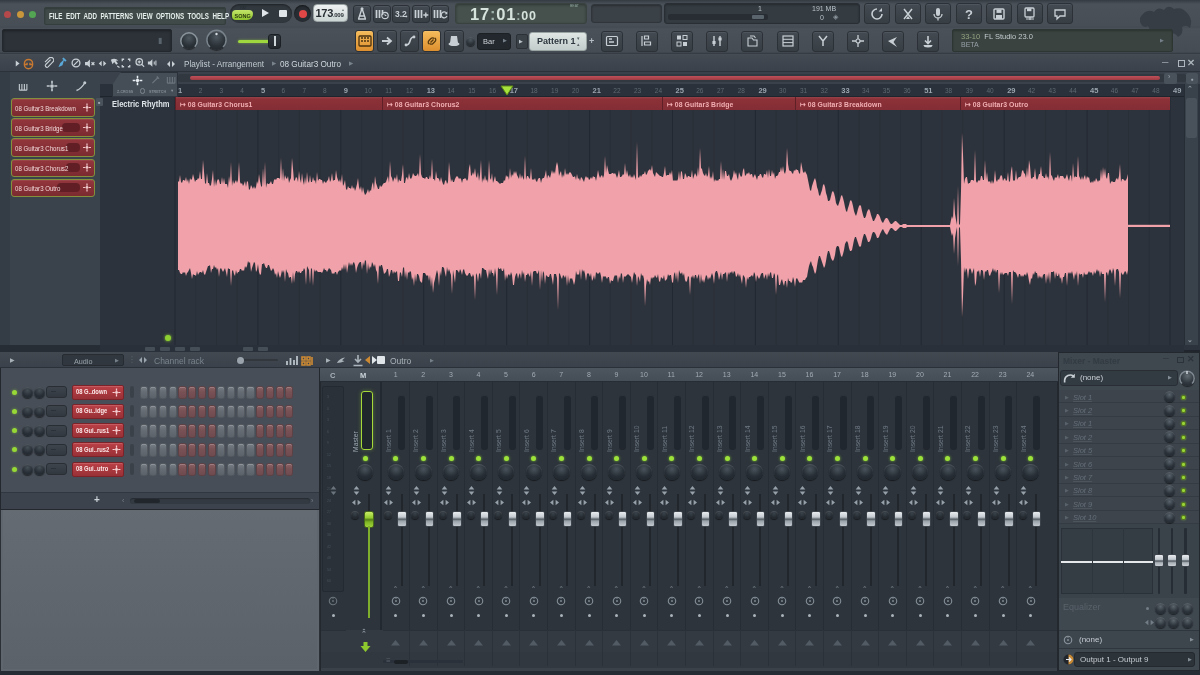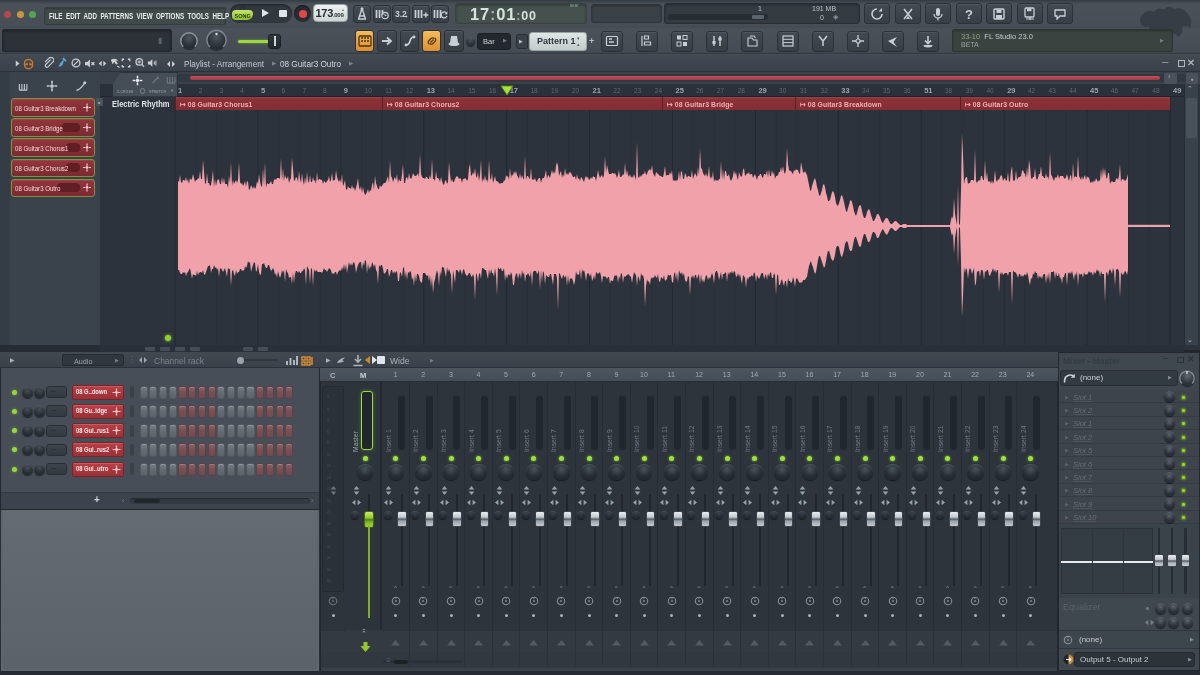--- a/index.html
+++ b/index.html
@@ -707,21 +707,21 @@
       <path d="M8 2 v7 M5 6 l3 3 3 -3 M3.5 12.5 h9" stroke="#aab3ba" stroke-width="1.6" fill="none"></path>
     </svg>
   </div>
 <div style="position:absolute;left:364px;top:354px;width:13px;height:12px;">
     <svg width="16" height="16" viewBox="0 0 16 16" style="position:absolute;left:50%;top:50%;transform:translate(-50%,-50%)">
       <path d="M2 8 l5 -4 v8 z" fill="#cd8a33"></path>
       <path d="M14 8 l-5 -4 v8 z" fill="#dfe5e9"></path>
     </svg>
   </div>
 <div style="position:absolute;left:377px;top:356px;width:8px;height:8px;background:#dfe5e9;border-radius:1px;"></div>
-<div style="position:absolute;left:390px;top:355.5px;font-size:8.5px;color:#a9b2b9;white-space:nowrap;">Wide</div>
+<div style="position:absolute;left:390px;top:355.5px;font-size:8.5px;color:#a9b2b9;white-space:nowrap;">Outro</div>
 <div style="position:absolute;left:430px;top:357px;font-size:5px;color:#76808a;white-space:nowrap;">▶</div>
 <div style="position:absolute;left:320px;top:368px;width:738px;height:14px;background:linear-gradient(180deg,#4d555e,#454d56);border-bottom:1px solid #272d34;"></div>
 <div style="position:absolute;left:330px;top:371px;font-size:7.5px;color:#aab3bb;white-space:nowrap;font-weight:bold;">C</div>
 <div style="position:absolute;left:360px;top:371px;font-size:7.5px;color:#ccd4da;white-space:nowrap;font-weight:bold;">M</div>
 <div style="position:absolute;left:322px;top:386px;width:22px;height:206px;background:#2a3139;border:1px solid #242a31;border-radius:2px;"></div>
 <div style="position:absolute;left:322px;top:386px;width:22px;height:206px;">
     <span style="position:absolute;left:5px;top:8.0px;font-size:4px;color:#49525b;transform:scale(.85,1);transform-origin:0 0;">3</span>
     <span style="position:absolute;left:5px;top:19.5px;font-size:4px;color:#49525b;transform:scale(.85,1);transform-origin:0 0;">0</span>
     <span style="position:absolute;left:5px;top:31.0px;font-size:4px;color:#49525b;transform:scale(.85,1);transform-origin:0 0;">3</span>
     <span style="position:absolute;left:5px;top:42.5px;font-size:4px;color:#49525b;transform:scale(.85,1);transform-origin:0 0;">6</span>
@@ -1574,13 +1574,13 @@
   </svg>
 <div style="position:absolute;left:1079px;top:635px;font-size:8px;color:#c6ccd2;white-space:nowrap;">(none)</div>
 <div style="position:absolute;left:1190px;top:636px;font-size:5px;color:#848e96;white-space:nowrap;">▶</div>
 <div style="position:absolute;left:1059px;top:649px;width:140px;height:21px;background:#3f474f;"></div>
 <svg width="13" height="13" viewBox="0 0 13 13" style="position:absolute;left:1062px;top:653px;">
     <circle cx="6.5" cy="6.5" r="5" fill="#20262c"></circle>
     <path d="M6.5 1.5 a5 5 0 0 1 0 10 z" fill="#c98a35"></path>
     <path d="M4 6.5 h5 M7 4.5 l2 2 -2 2" stroke="#e8ecef" stroke-width="1.2" fill="none"></path>
   </svg>
 <div style="position:absolute;left:1074px;top:652px;width:121px;height:15px;background:#2c3339;border-radius:3px;border:1px solid #23292f;"></div>
-<div style="position:absolute;left:1080px;top:655px;font-size:8px;color:#c6ccd1;white-space:nowrap;">Output 5 - Output 2</div>
+<div style="position:absolute;left:1080px;top:655px;font-size:8px;color:#c6ccd1;white-space:nowrap;">Output 1 - Output 9</div>
 <div style="position:absolute;left:1188px;top:656px;font-size:5px;color:#848e96;white-space:nowrap;">▶</div>
 </body></html>

